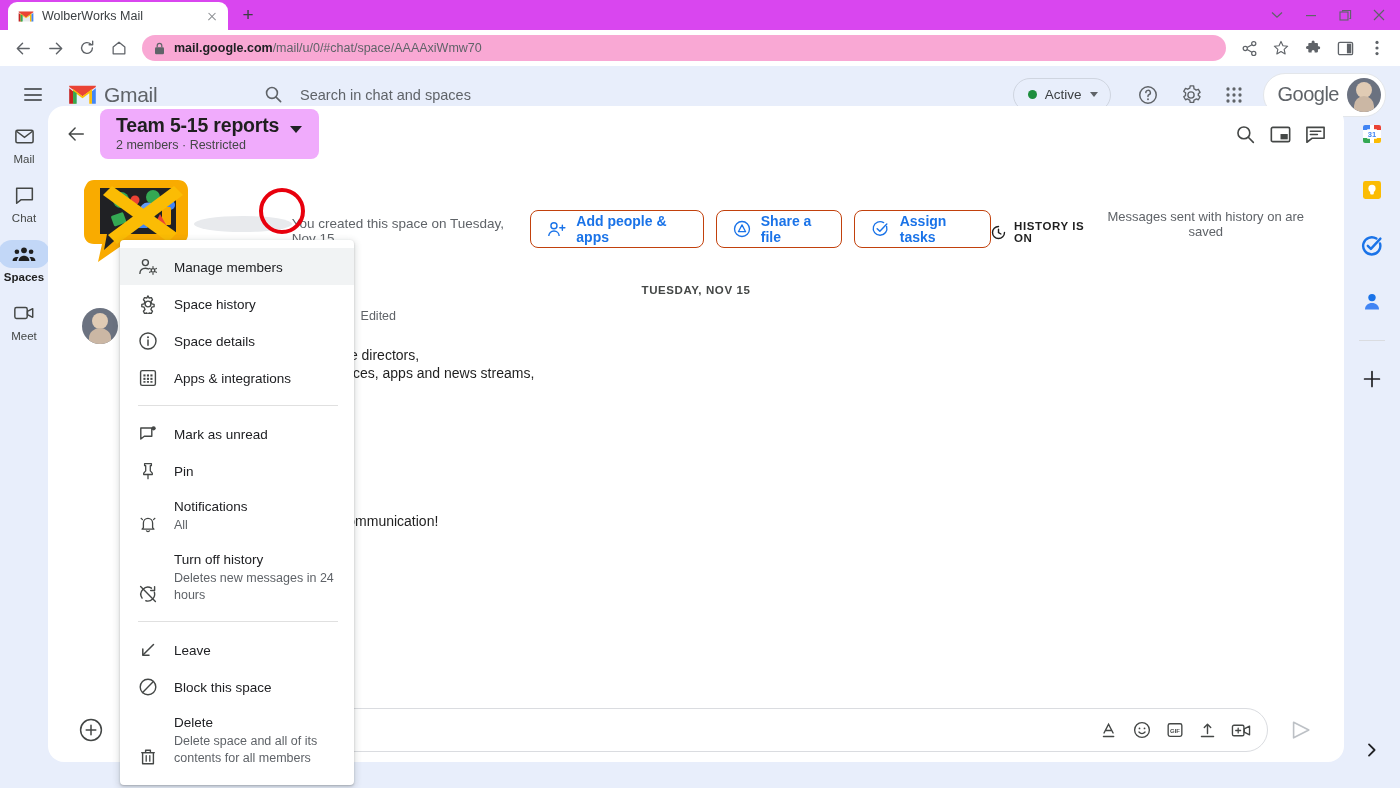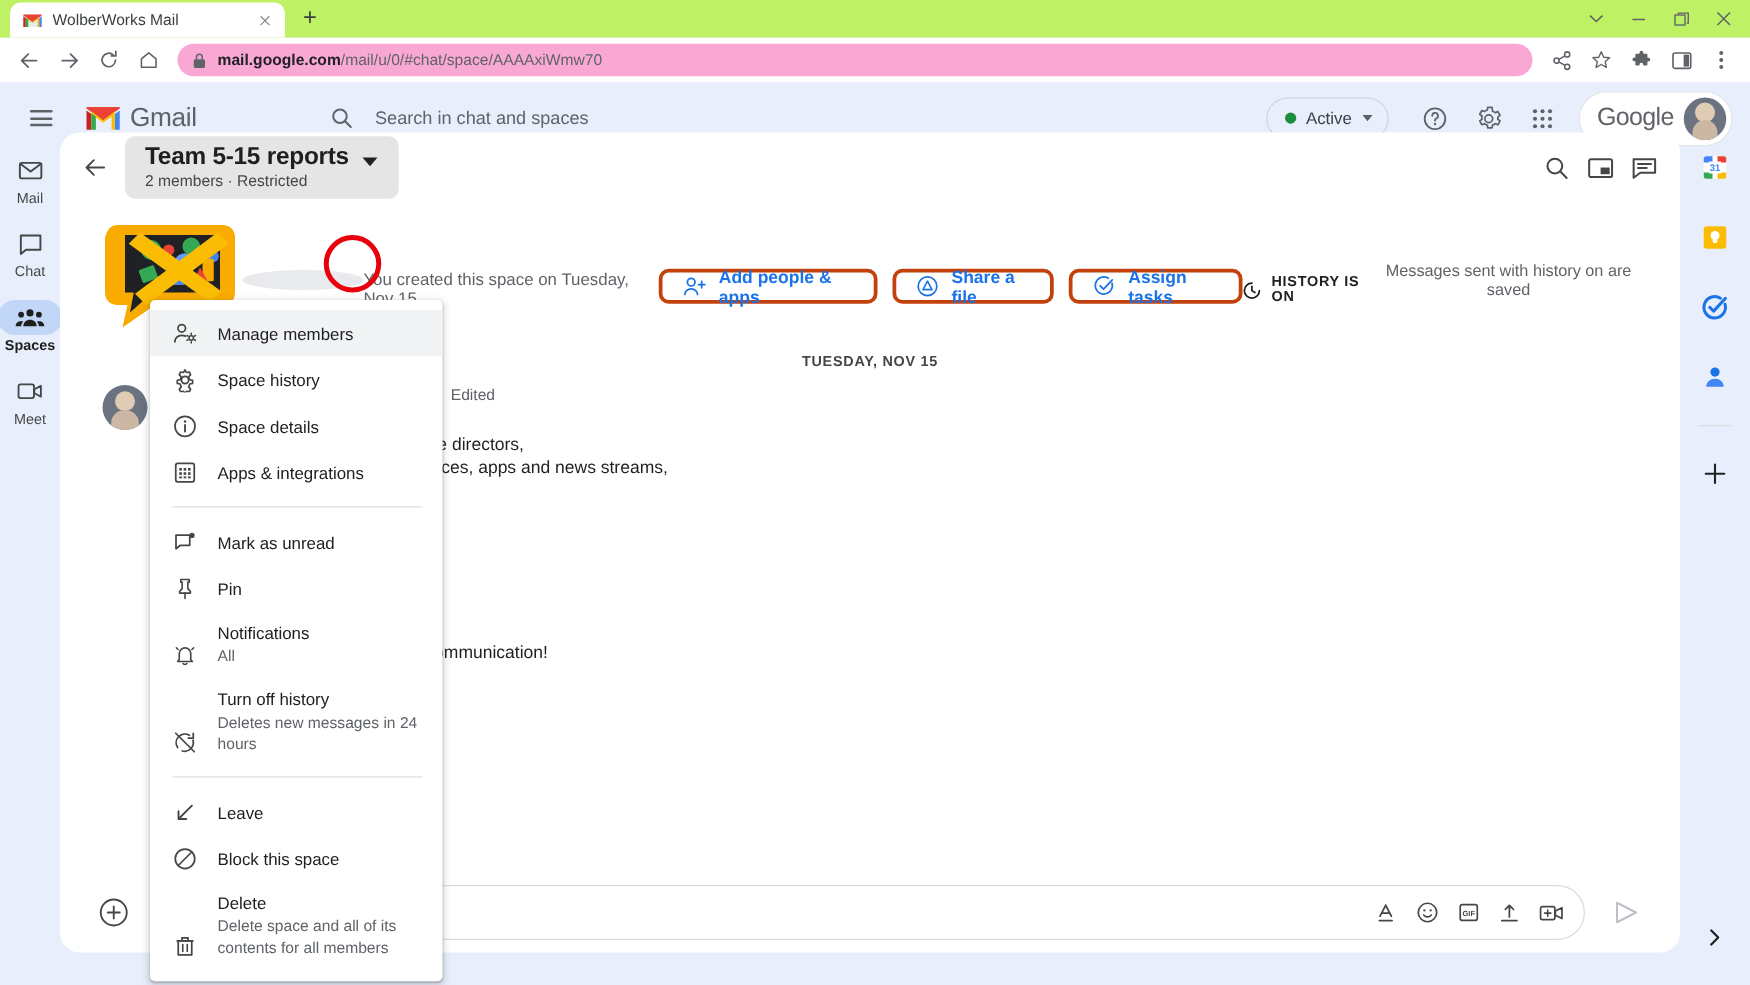--- a/index.html
+++ b/index.html
@@ -6,21 +6,21 @@
   html, body {
     width: 1400px; height: 788px;
     font-family: "Liberation Sans", sans-serif;
     background: #ffffff; overflow: hidden;
   }
 
   
   .browser { width: 1400px; height: 788px; position: relative; background: #dee1e6; }
 
   .tabstrip {
-    height: 30px; background: #bef264;
+    height: 30px; background: #d946ef;
     display: flex; align-items: flex-end; padding-left: 8px; position: relative;
   }
   .tab {
     height: 28px; width: 220px; background: #fff;
     border-radius: 9px 9px 0 0; display: flex; align-items: center;
     padding: 0 8px 0 10px; gap: 8px; position: relative;
   }
   .tab-favicon { width: 16px; height: 13px; flex: none; position: relative; }
   .tab-title {
     font-size: 12.5px; color: #3c4043; flex: 1;
@@ -144,21 +144,21 @@
   .rr-item { width: 40px; height: 40px; display: flex; align-items: center; justify-content: center; }
   .rr-div { width: 26px; height: 1px; background: #dadce0; margin: 2px 0; }
   .rr-expand { position: absolute; bottom: 14px; left: 50%; transform: translateX(-50%); color: #202124; }
 
   
   .space-header {
     height: 56px; display: flex; align-items: center; padding: 0 18px 0 8px; position: relative;
   }
   .back-btn { width: 40px; height: 40px; display: flex; align-items: center; justify-content: center; color: #444746; }
   .title-pill {
-    background: #e5e5e5; border-radius: 8px; padding: 5px 8px 6px 16px;
+    background: #f0abfc; border-radius: 8px; padding: 5px 8px 6px 16px;
     display: flex; align-items: center; gap: 0; margin-left: 4px;
   }
   .title-col { display: flex; flex-direction: column; }
   .space-title { font-size: 19.5px; color: #1f1f1f; font-weight: bold; letter-spacing: -.2px; line-height: 22px; }
   .space-sub { font-size: 12.5px; color: #444746; line-height: 16px; margin-top: 1px; }
   .title-caret-wrap {
     width: 30px; height: 30px; display: flex; align-items: center; justify-content: center;
     margin-left: 2px; margin-top: -8px; position: relative; z-index: 3;
   }
   .caret-dark {
@@ -171,21 +171,21 @@
   }
   .sh-right { margin-left: auto; display: flex; align-items: center; gap: 14px; color: #444746; }
 
   
   .convo { padding: 0 30px; position: relative; }
   .hero { display: flex; flex-direction: row; align-items: center; padding-top: 12px; }
   .hero-shadow { width: 106px; height: 16px; border-radius: 50%; background: #e8eaed; margin-top: 6px; }
   .created-text { font-size: 13.5px; color: #5f6368; margin-top: 20px; }
   .quick-actions { display: flex; gap: 12px; margin-top: 16px; }
   .qa-btn {
-    height: 28px; border: 3px solid #c2410c; border-radius: 8px;
+    height: 38px; border: 1px solid #c2410c; border-radius: 8px;
     display: flex; align-items: center; gap: 10px; padding: 0 16px;
     font-size: 14px; color: #1a73e8; font-weight: bold;
   }
   .hist-on {
     display: flex; align-items: center; gap: 8px; justify-content: center;
     margin-top: 22px; font-size: 11.5px; color: #1f1f1f; font-weight: bold; letter-spacing: .6px;
   }
   .hist-note { text-align: center; font-size: 13px; color: #5f6368; margin-top: 5px; }
   .date-div {
     text-align: center; font-size: 11.5px; color: #444746; font-weight: bold;

